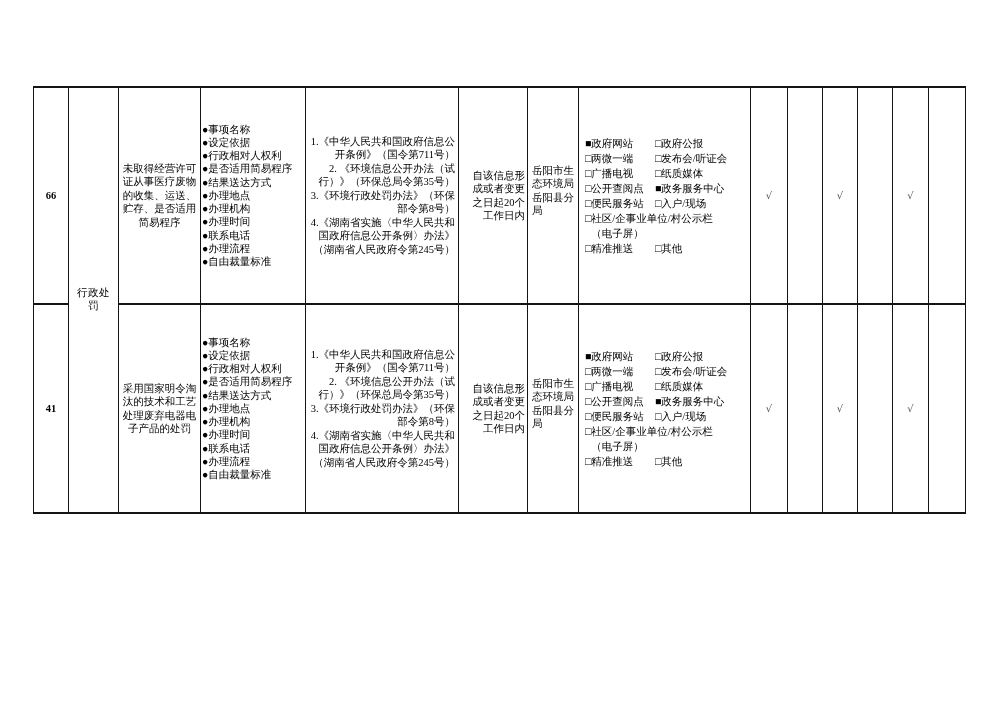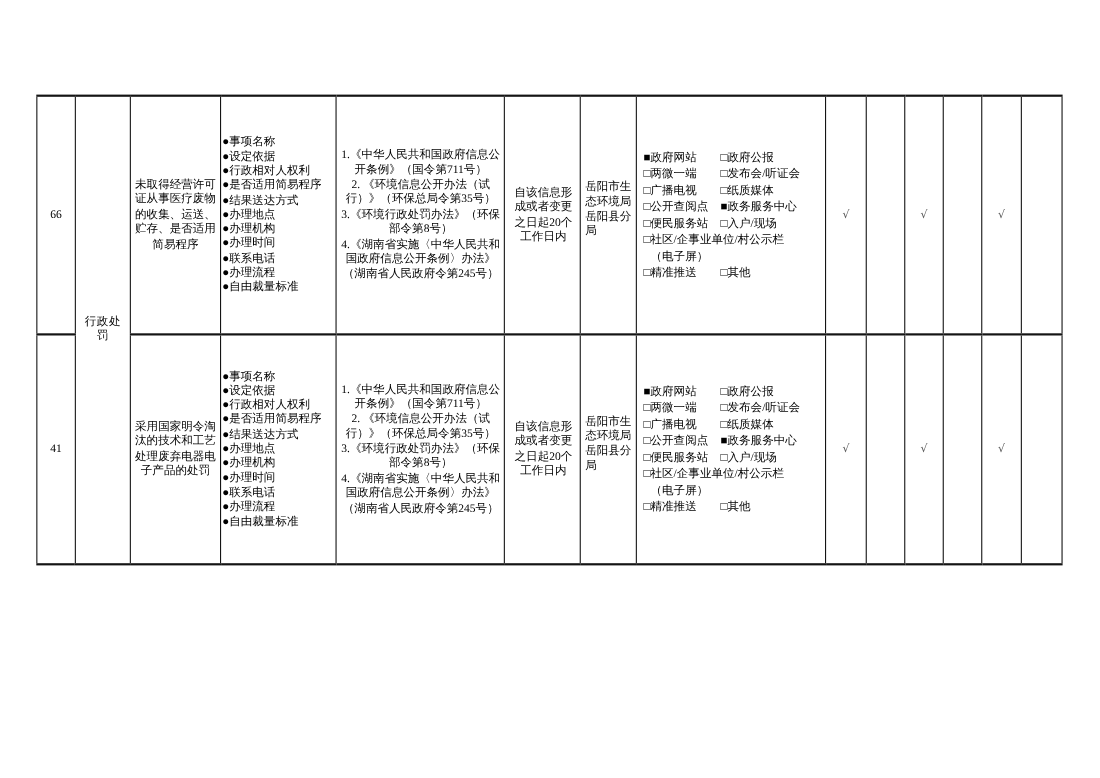--- a/index.html
+++ b/index.html
@@ -6,29 +6,29 @@
   html,body { width:1000px; height:707px; background:#ffffff; overflow:hidden;
     font-family:"Liberation Serif","DejaVu Serif",serif; color:#000; }
   .page { position:relative; width:1000px; height:707px; background:#fff; }
 
   table.catalog { position:absolute; left:33px; top:86px; width:932px;
     border-collapse:collapse; table-layout:fixed; }
   td { border:1px solid #141414; border-top-width:2px; border-bottom-width:2px;
     vertical-align:middle; font-size:10.5px; line-height:13.5px; padding:2px 3px;
     overflow:hidden; }
 
-  .num-cell      { text-align:center; }
+  .num-cell      { text-align:center;font-weight:bold; }
   .category-cell { text-align:center; letter-spacing:0.5px;font-family:Liberation Mono, monospace; }
   .item-cell     { text-align:center; padding:0 3px; }
   .list-cell     { padding:2px 2px 2px 1px; }
   .bullet-line   { line-height:13.2px; text-align:left; white-space:nowrap; }
   .bullet        { margin-right:0; }
   .legal-cell    { padding:2px 3px 2px 4px; }
-  .legal-line    { text-align:center; line-height:13.5px; }
-  .time-cell     { text-align:center; padding:2px 2px 2px 4px;border-radius:10px; }
+  .legal-line    { text-align:right; line-height:13.5px; }
+  .time-cell     { text-align:right; padding:2px 2px 2px 4px;border-radius:10px; }
   .dept-cell     { text-align:left; padding:2px 1px 12px 4px; }
 
   .channels-cell { padding:2px 2px 2px 6px; }
   .channels { display:flex; flex-wrap:wrap; text-align:left; }
   .ch { display:flex; align-items:flex-start; line-height:15px; }
   .ch.left  { width:70px; }
   .ch.right { width:calc(100% - 70px); }
   .ch.full  { width:100%; }
   .box { flex:0 0 auto; }
   .ch-label .l2 { display:block; }

